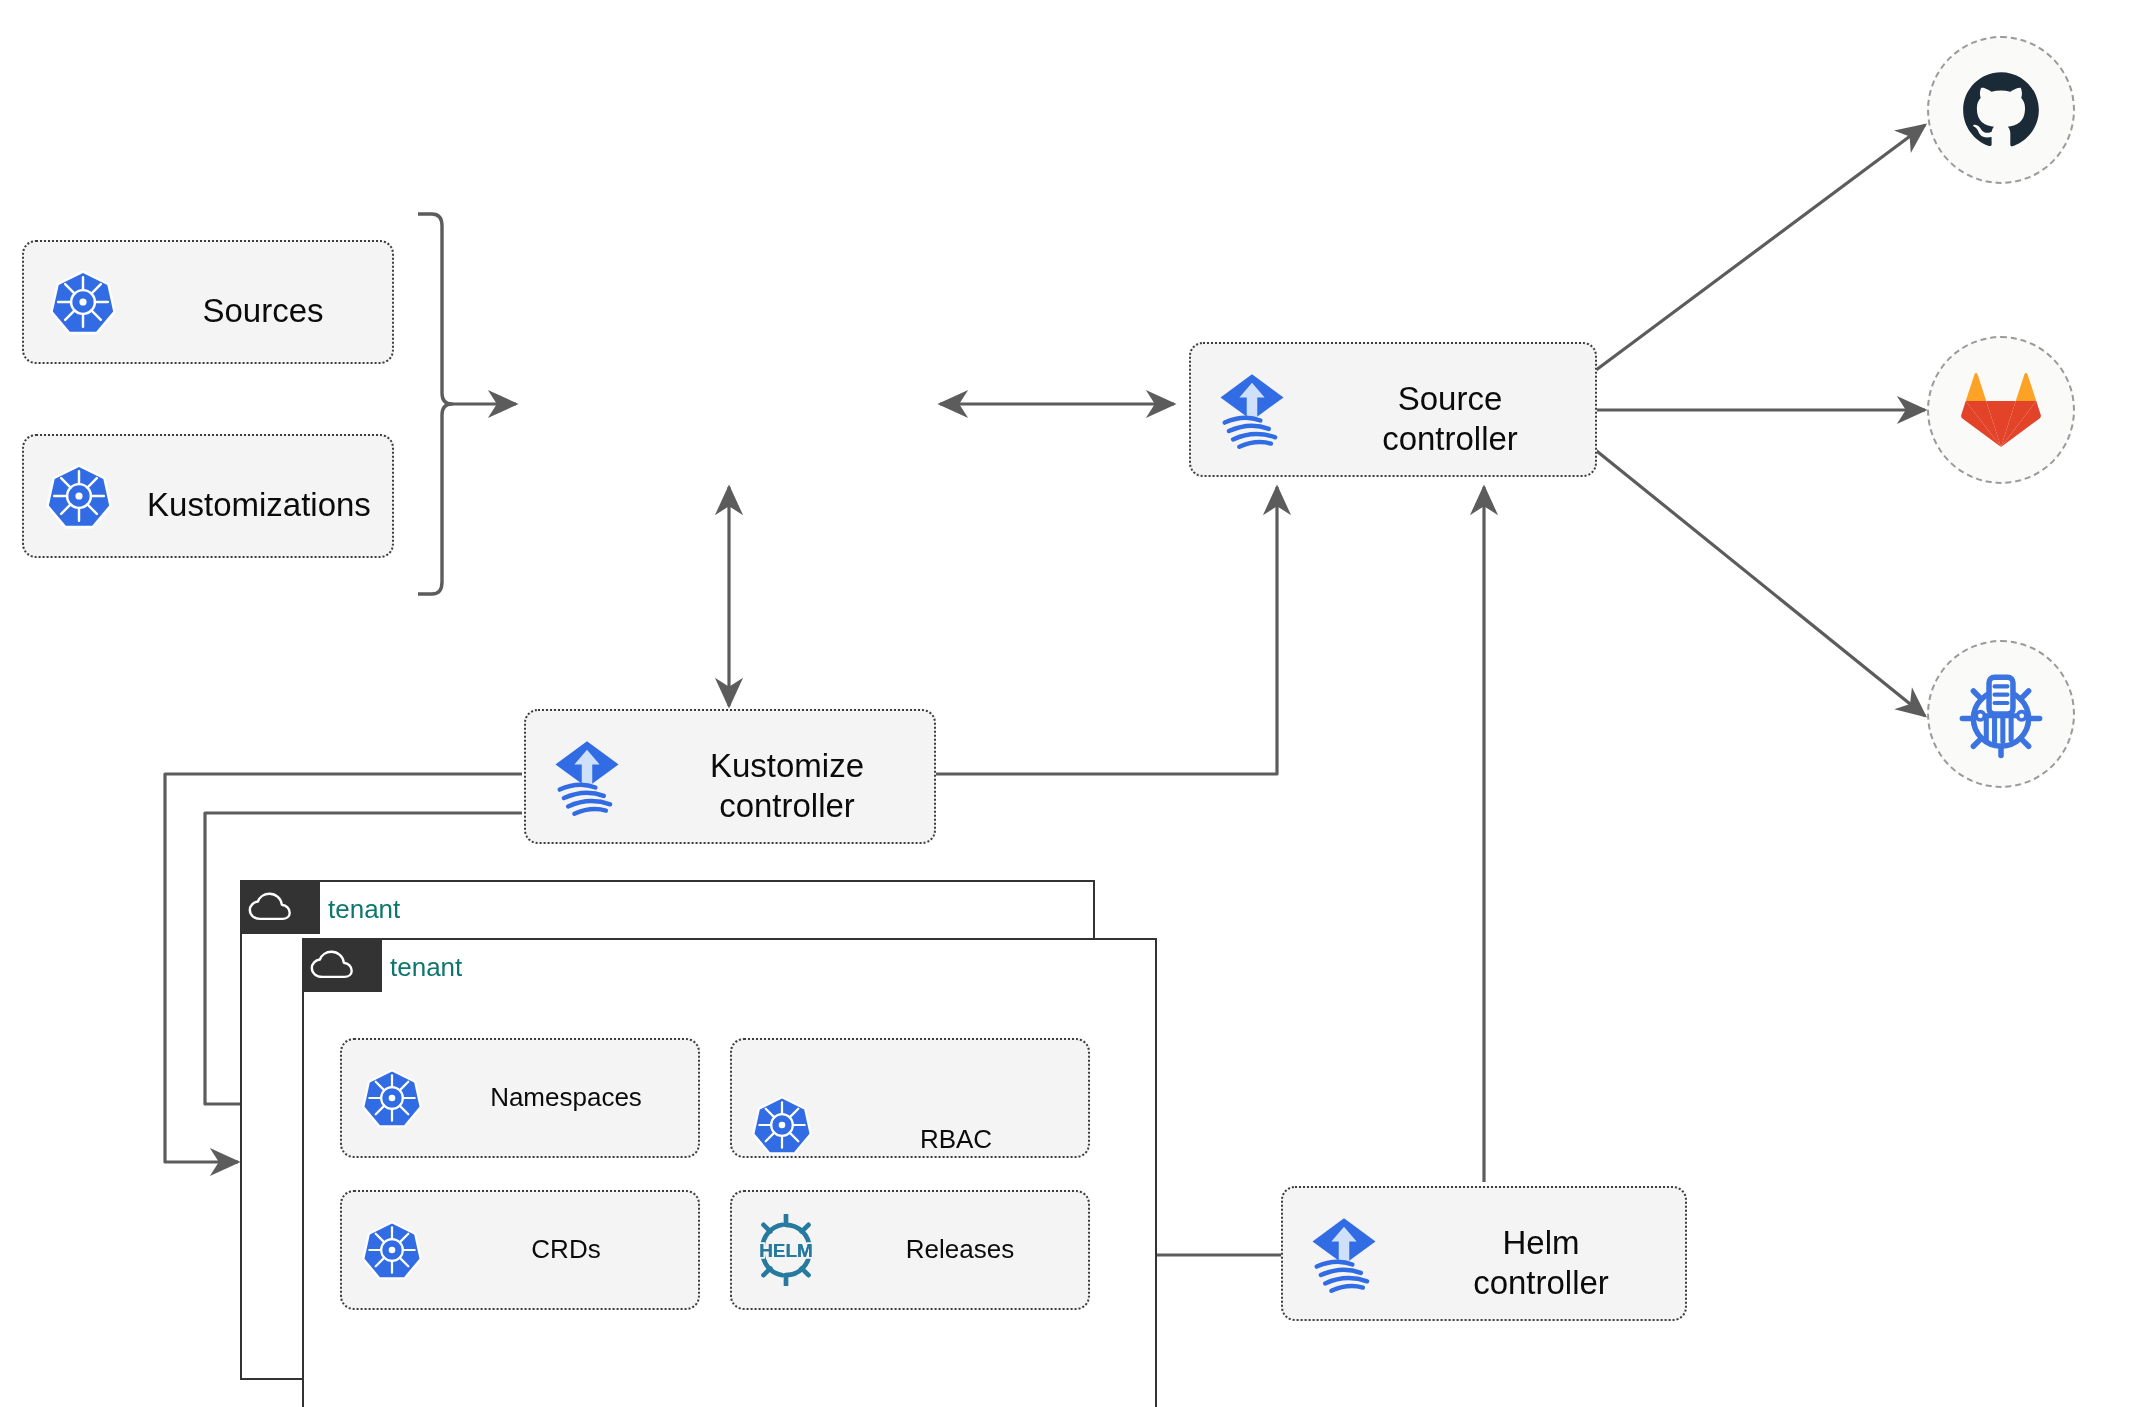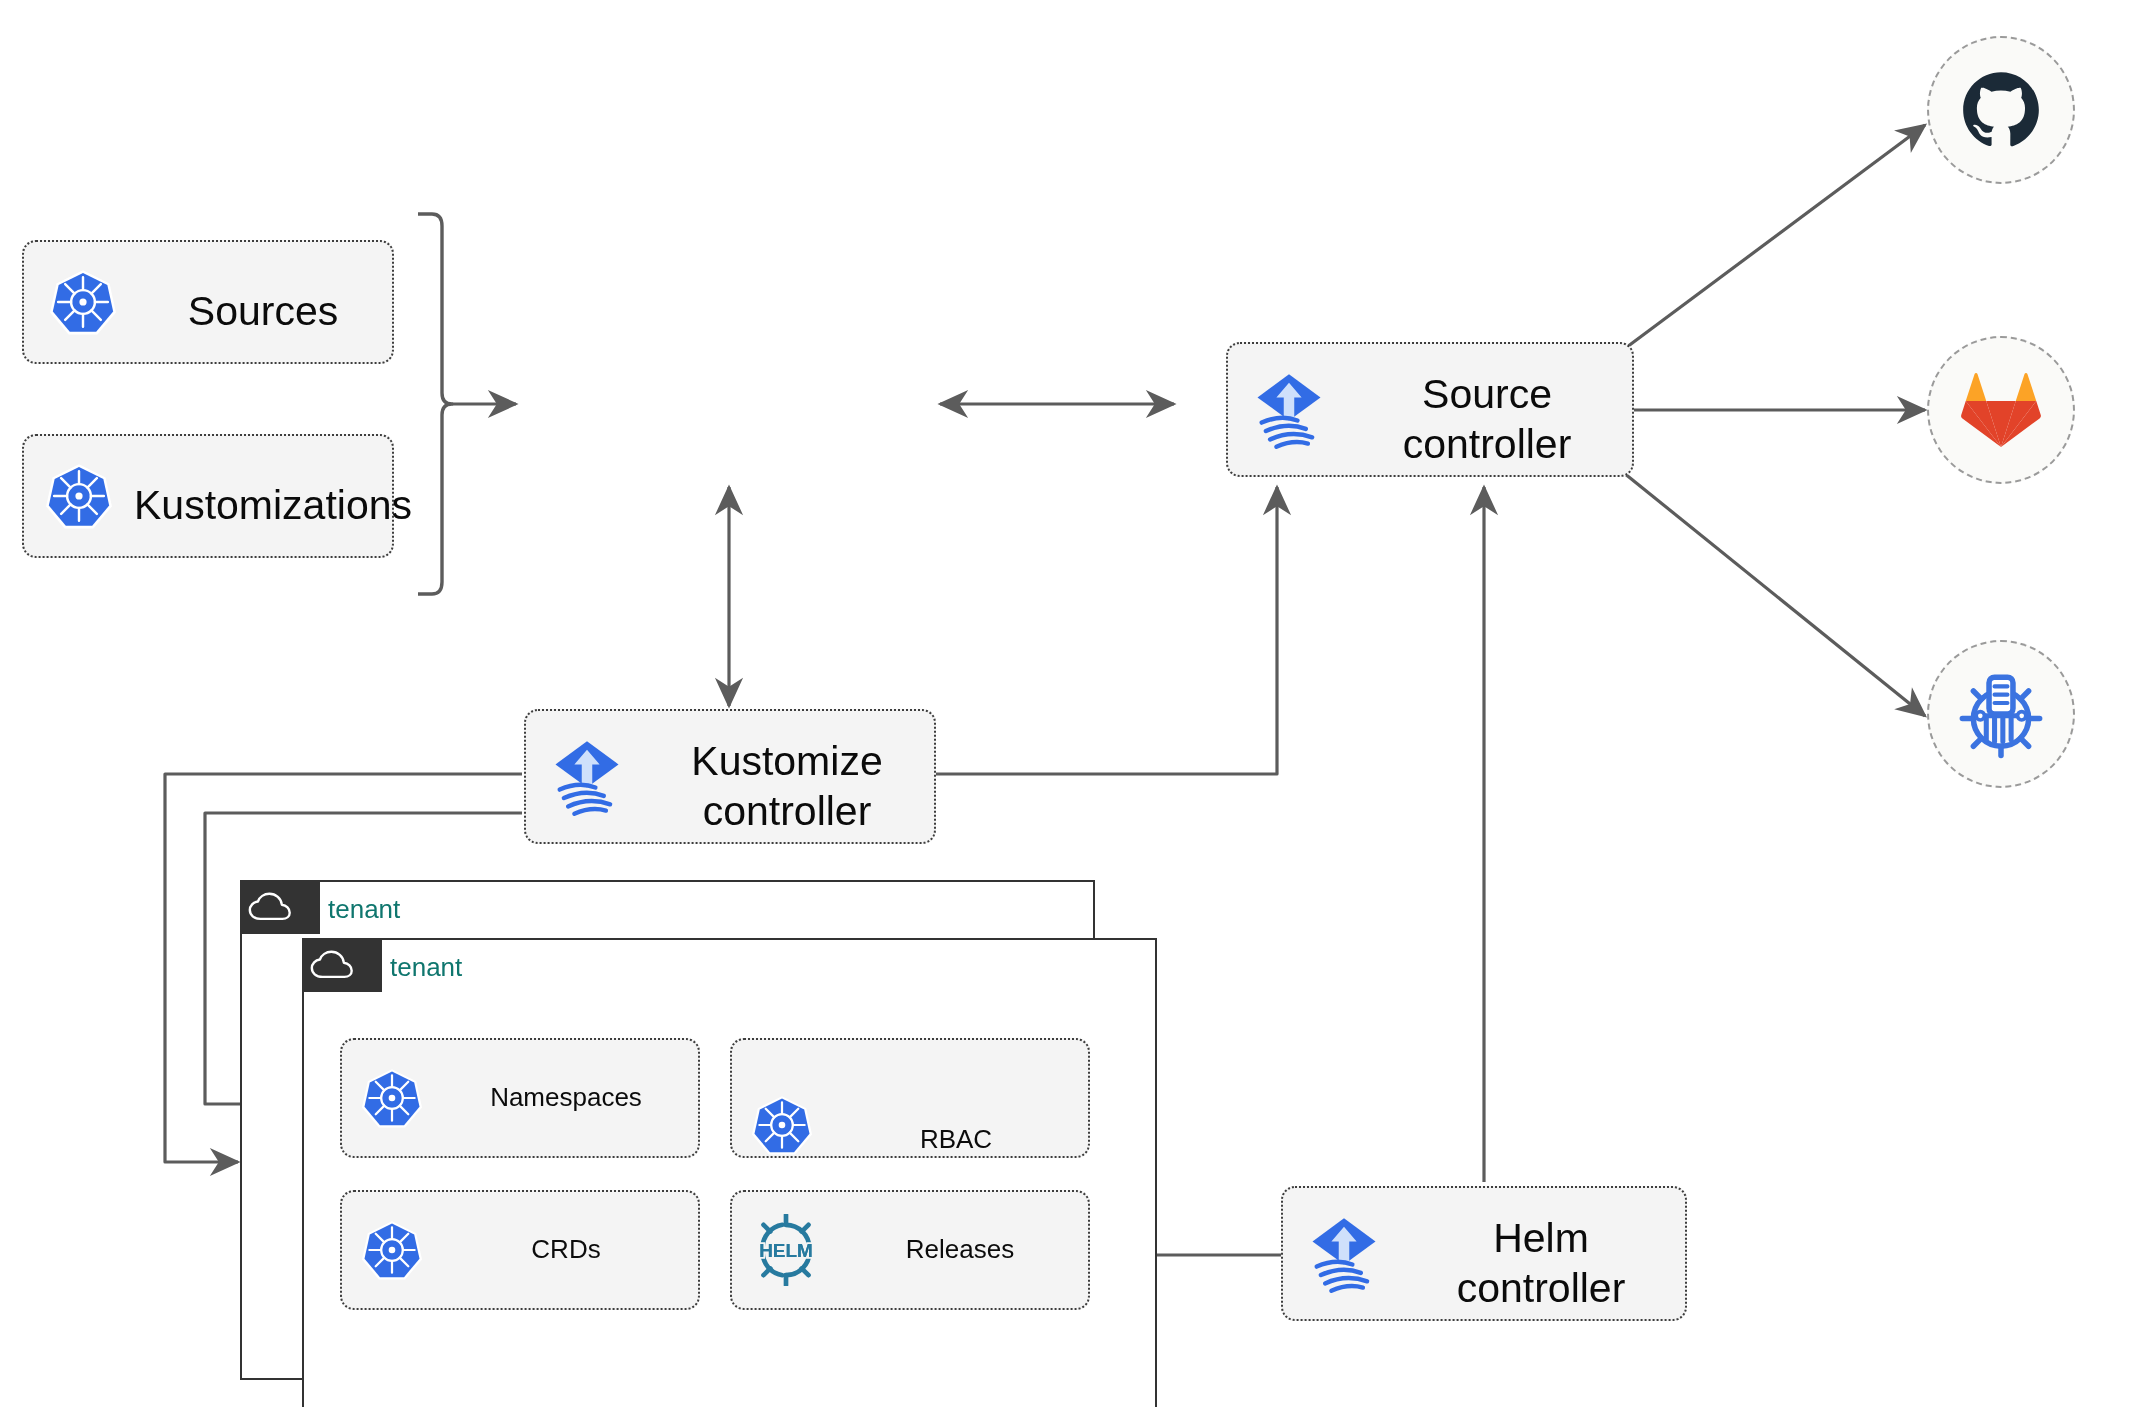--- a/index.html
+++ b/index.html
@@ -33,21 +33,21 @@
   }
   .node .lbl{
     flex:1 1 auto;
     text-align:center;
     color:#0b0b0b;
     line-height:1.22;
     white-space:pre-line;
     padding-right:8px;
   }
   .f31{font-size:26px;}
-  .f33{font-size:41px;margin-top:19px;}
+  .f33{font-size:33px;margin-top:19px;}
 
   
   .tenant{
     position:absolute;
     box-sizing:border-box;
     background:#ffffff;
     border:2px solid #333333;
     z-index:4;
   }
   .tenant-tab{
@@ -162,21 +162,21 @@
                    M24.1 24.1 L15.2 15.2 M39.9 39.9 L48.8 48.8
                    M39.9 24.1 L48.8 15.2 M24.1 39.9 L15.2 48.8"></path>
         </g>
         <circle cx="32" cy="32" r="3.4" fill="#ffffff"></circle>
       </svg>
     </span>
     <span class="lbl f33">Kustomizations</span>
   </div>
 
 
-  <div class="node" style="left:1226px;top:342px;width:408px;height:135px;">
+  <div class="node" style="left:1189px;top:342px;width:408px;height:135px;">
     <span class="ico" style="width:122px;">
       <svg width="84" height="84" viewBox="0 0 80 80">
         <path d="M40 6 L70 28 L40 50 L10 28 Z" fill="#326ce5"></path>
         <path d="M40 14 L52 28 L45 28 L45 47 L35 47 L35 28 L28 28 Z" fill="#cfe0fb"></path>
         <g fill="none" stroke="#326ce5" stroke-width="4.2" stroke-linecap="round">
           <path d="M14 52 Q 32 44 48 50"></path>
           <path d="M18 60 Q 38 51 56 58"></path>
           <path d="M22 68 Q 42 59 62 66"></path>
           <path d="M28 75 Q 44 68 58 72"></path>
         </g>

